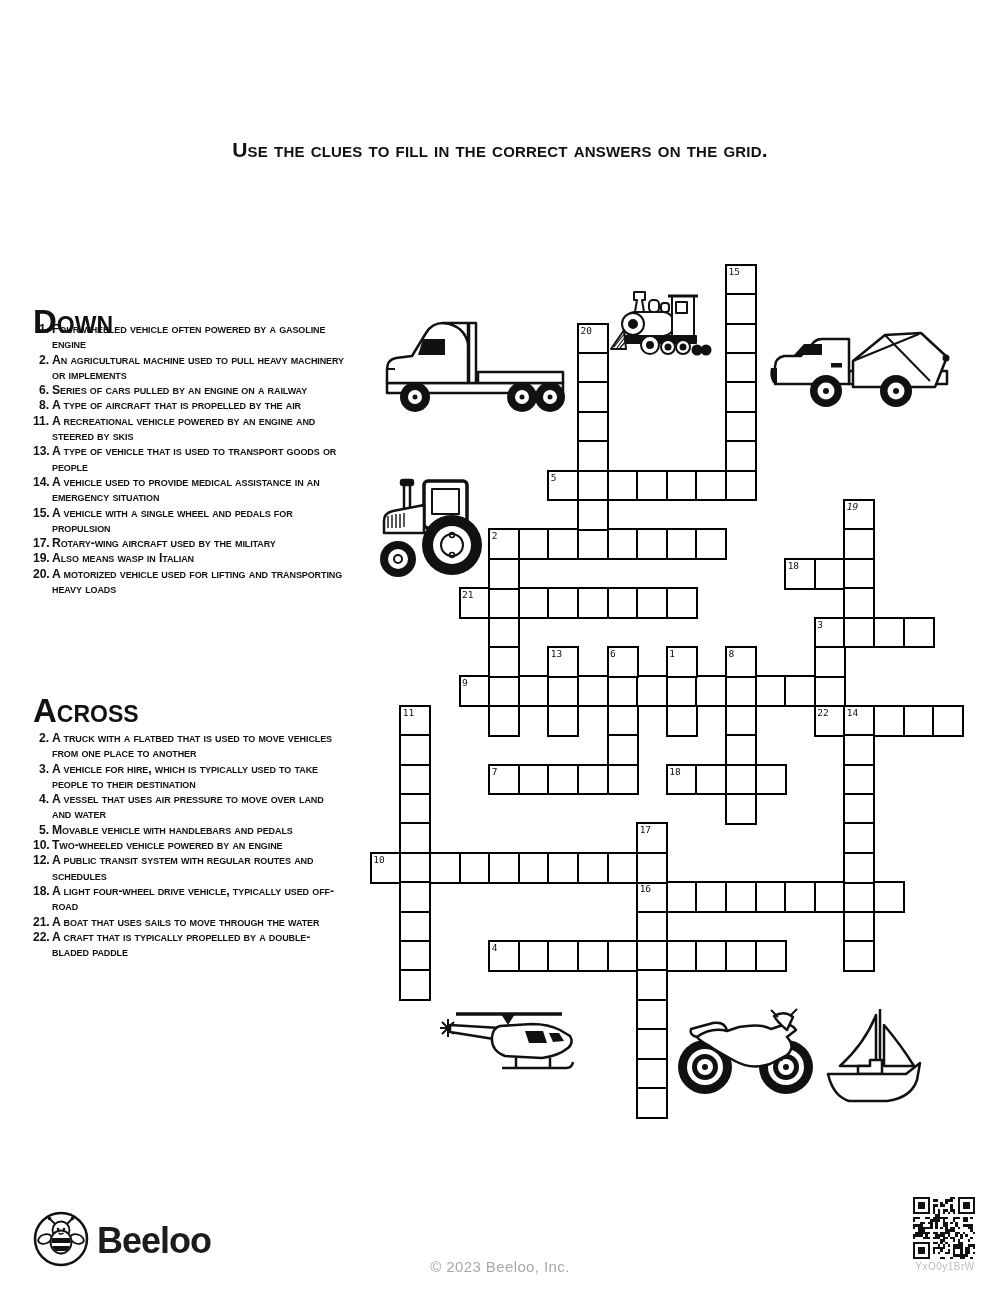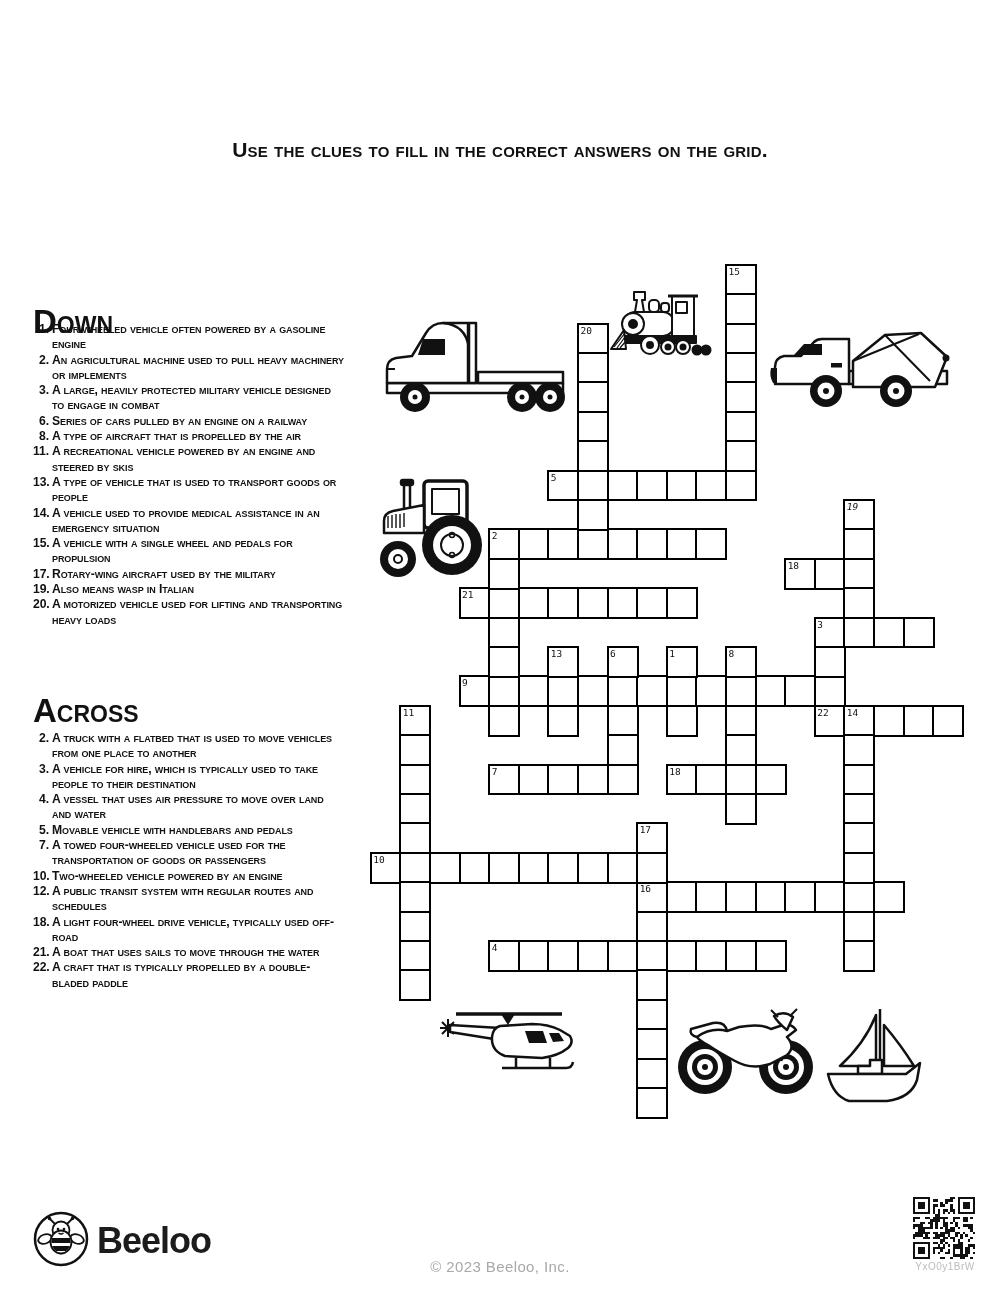--- a/index.html
+++ b/index.html
@@ -37,39 +37,37 @@
 <body>
 
 <div class="page">
 
   <div class="subtitle">Use the clues to fill in the correct answers on the grid.</div>
 
   <h2 class="clues-heading" id="down-heading">Down</h2>
   <ol class="clue-list" id="down-list">
       <li class="clue"><span class="cnum">1.</span><span>Four wheeled vehicle often powered by a gasoline engine</span></li>
       <li class="clue"><span class="cnum">2.</span><span>An agricultural machine used to pull heavy machinery or implements</span></li>
-      <li class="clue"><span class="cnum">3.</span><span>A large, heavily protected military vehicle designed to engage in combat</span></li>
       <li class="clue"><span class="cnum">6.</span><span>Series of cars pulled by an engine on a railway</span></li>
       <li class="clue"><span class="cnum">8.</span><span>A type of aircraft that is propelled by the air</span></li>
       <li class="clue"><span class="cnum">11.</span><span>A recreational vehicle powered by an engine and steered by skis</span></li>
       <li class="clue"><span class="cnum">13.</span><span>A type of vehicle that is used to transport goods or people</span></li>
       <li class="clue"><span class="cnum">14.</span><span>A vehicle used to provide medical assistance in an emergency situation</span></li>
       <li class="clue"><span class="cnum">15.</span><span>A vehicle with a single wheel and pedals for propulsion</span></li>
       <li class="clue"><span class="cnum">17.</span><span>Rotary-wing aircraft used by the military</span></li>
       <li class="clue"><span class="cnum">19.</span><span>Also means wasp in Italian</span></li>
       <li class="clue"><span class="cnum">20.</span><span>A motorized vehicle used for lifting and transporting heavy loads</span></li>
     </ol>
 
   <h2 class="clues-heading" id="across-heading">Across</h2>
   <ol class="clue-list" id="across-list">
       <li class="clue"><span class="cnum">2.</span><span>A truck with a flatbed that is used to move vehicles from one place to another</span></li>
       <li class="clue"><span class="cnum">3.</span><span>A vehicle for hire, which is typically used to take people to their destination</span></li>
       <li class="clue"><span class="cnum">4.</span><span>A vessel that uses air pressure to move over land and water</span></li>
       <li class="clue"><span class="cnum">5.</span><span>Movable vehicle with handlebars and pedals</span></li>
-      <li class="clue"><span class="cnum">7.</span><span>A towed four-wheeled vehicle used for the transportation of goods or passengers</span></li>
       <li class="clue"><span class="cnum">10.</span><span>Two-wheeled vehicle powered by an engine</span></li>
       <li class="clue"><span class="cnum">12.</span><span>A public transit system with regular routes and schedules</span></li>
       <li class="clue"><span class="cnum">18.</span><span>A light four-wheel drive vehicle, typically used off-road</span></li>
       <li class="clue"><span class="cnum">21.</span><span>A boat that uses sails to move through the water</span></li>
       <li class="clue"><span class="cnum">22.</span><span>A craft that is typically propelled by a double-bladed paddle</span></li>
     </ol>
 
   <div id="grid">
       <div class="cell" style="left: 117.15px; top: 263.35px;">
         <span class="cellnum">2</span>

